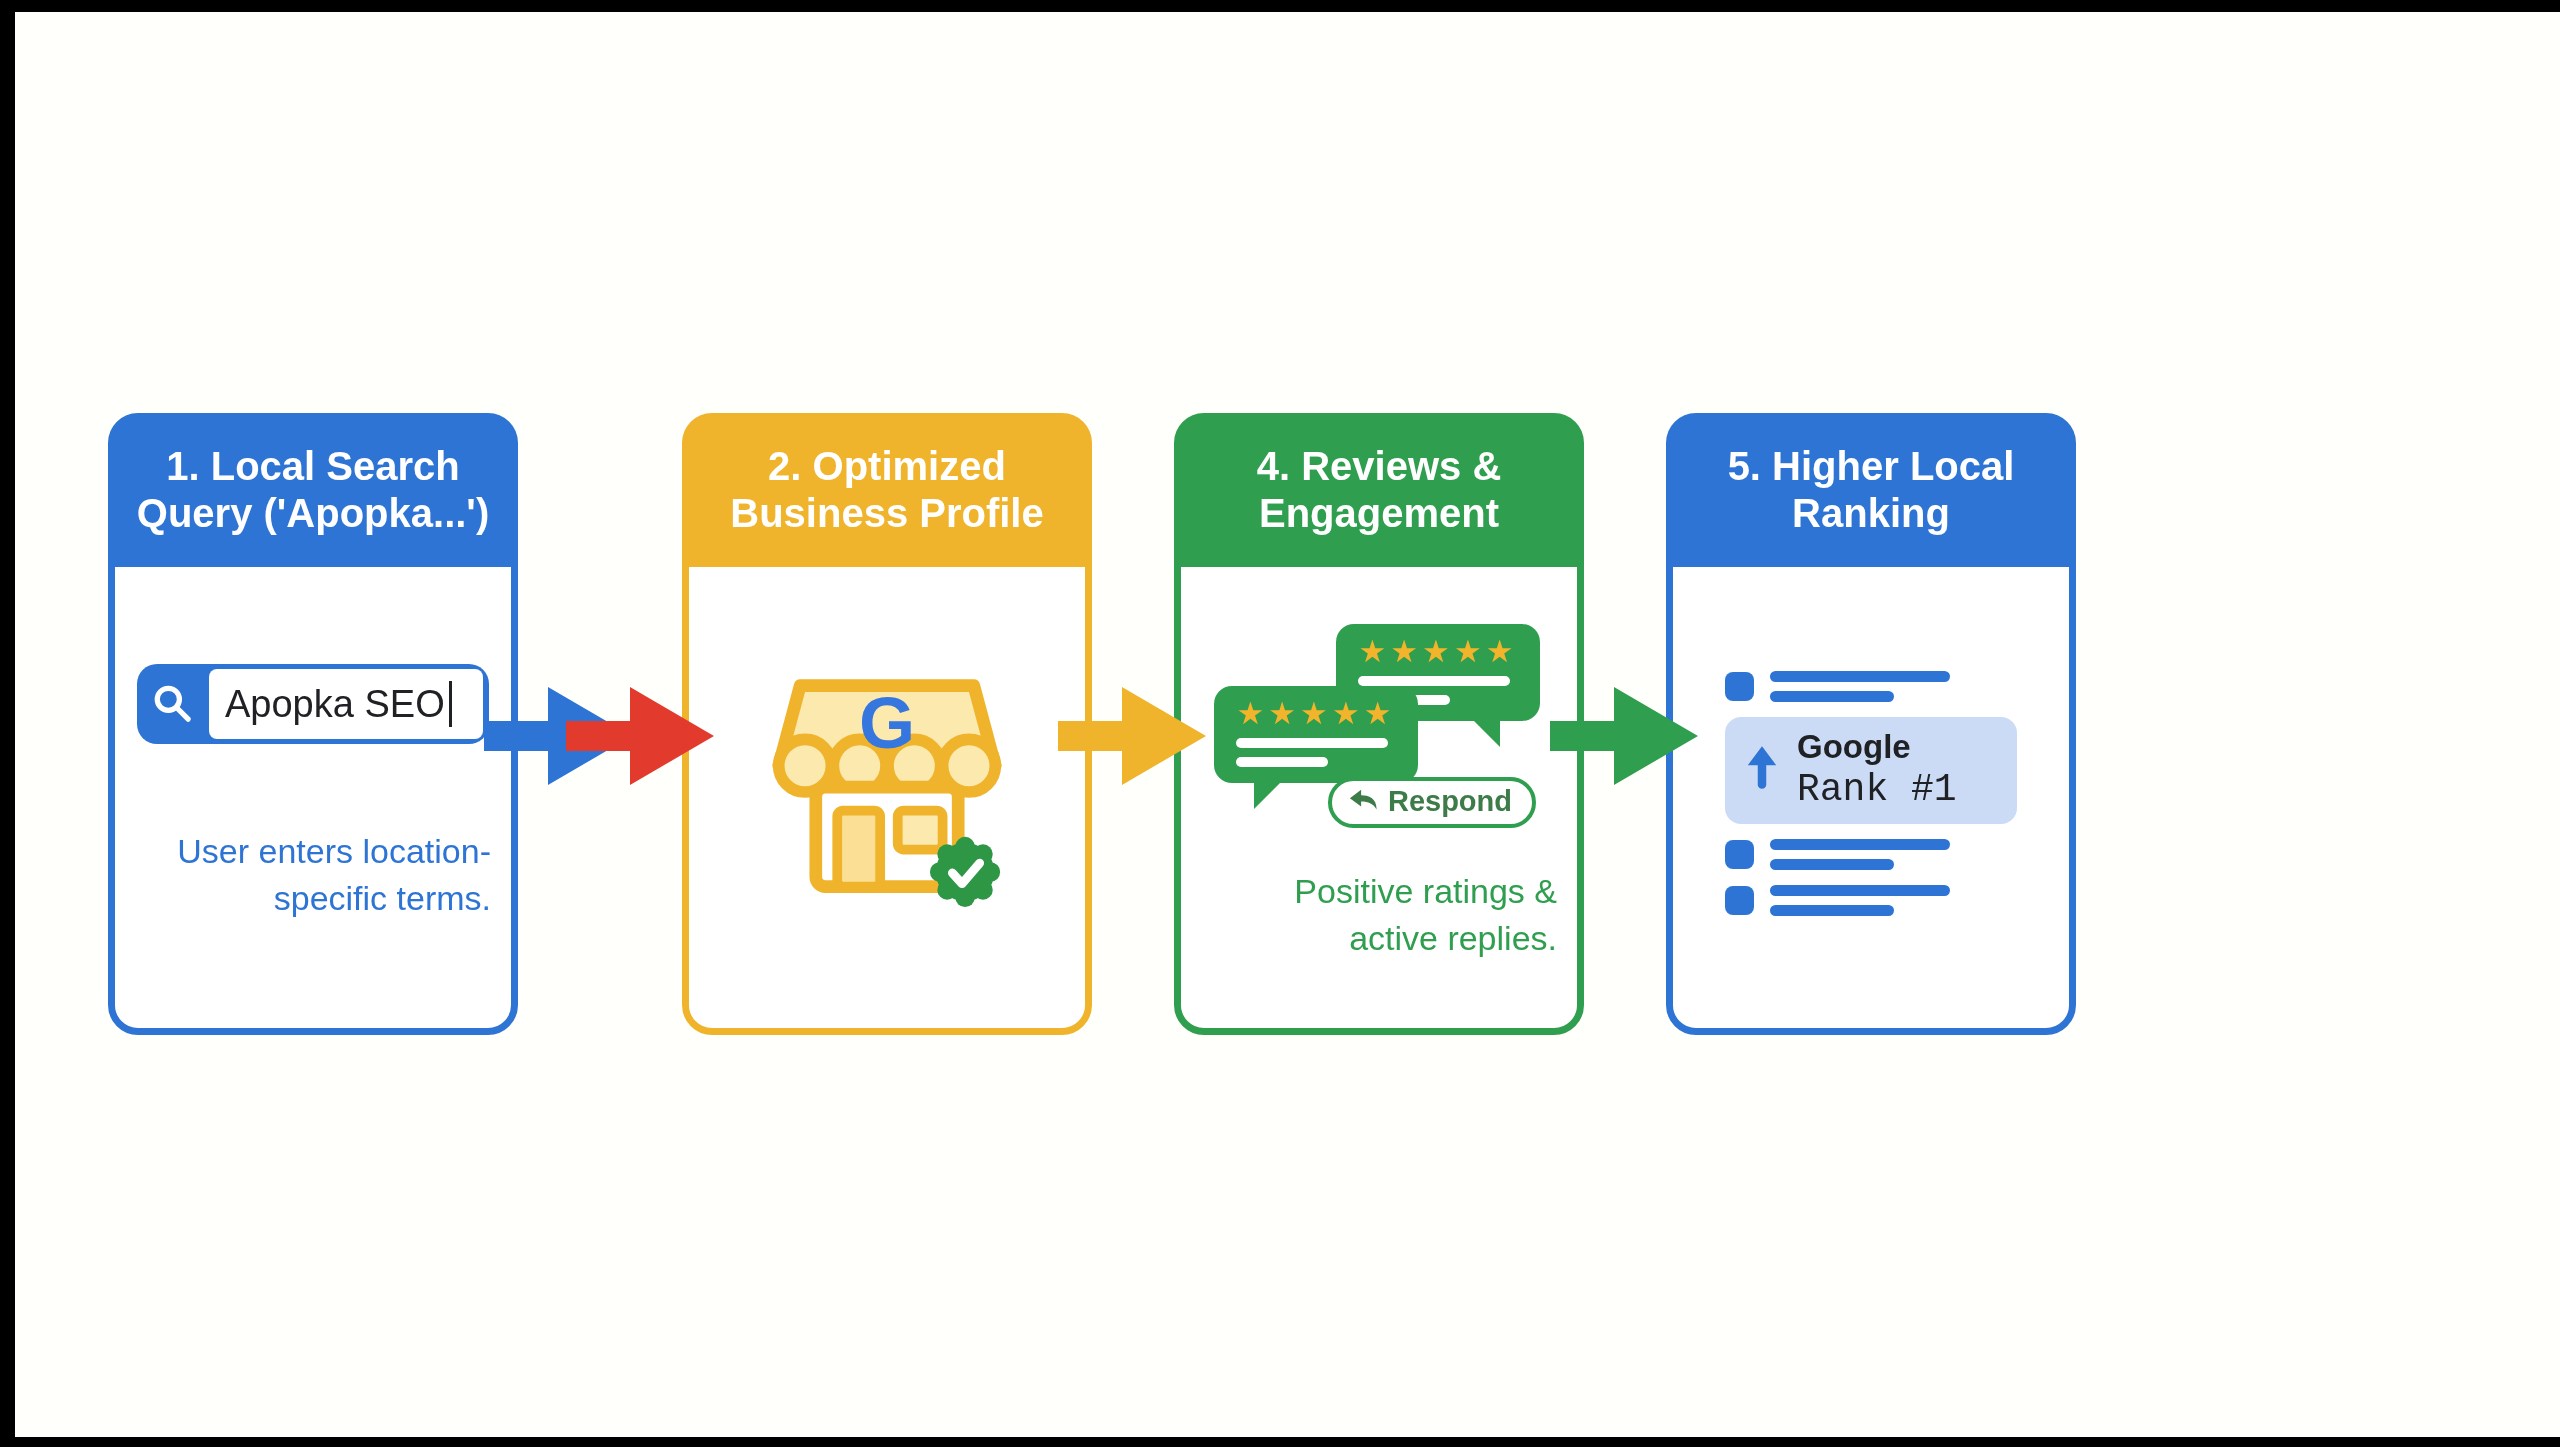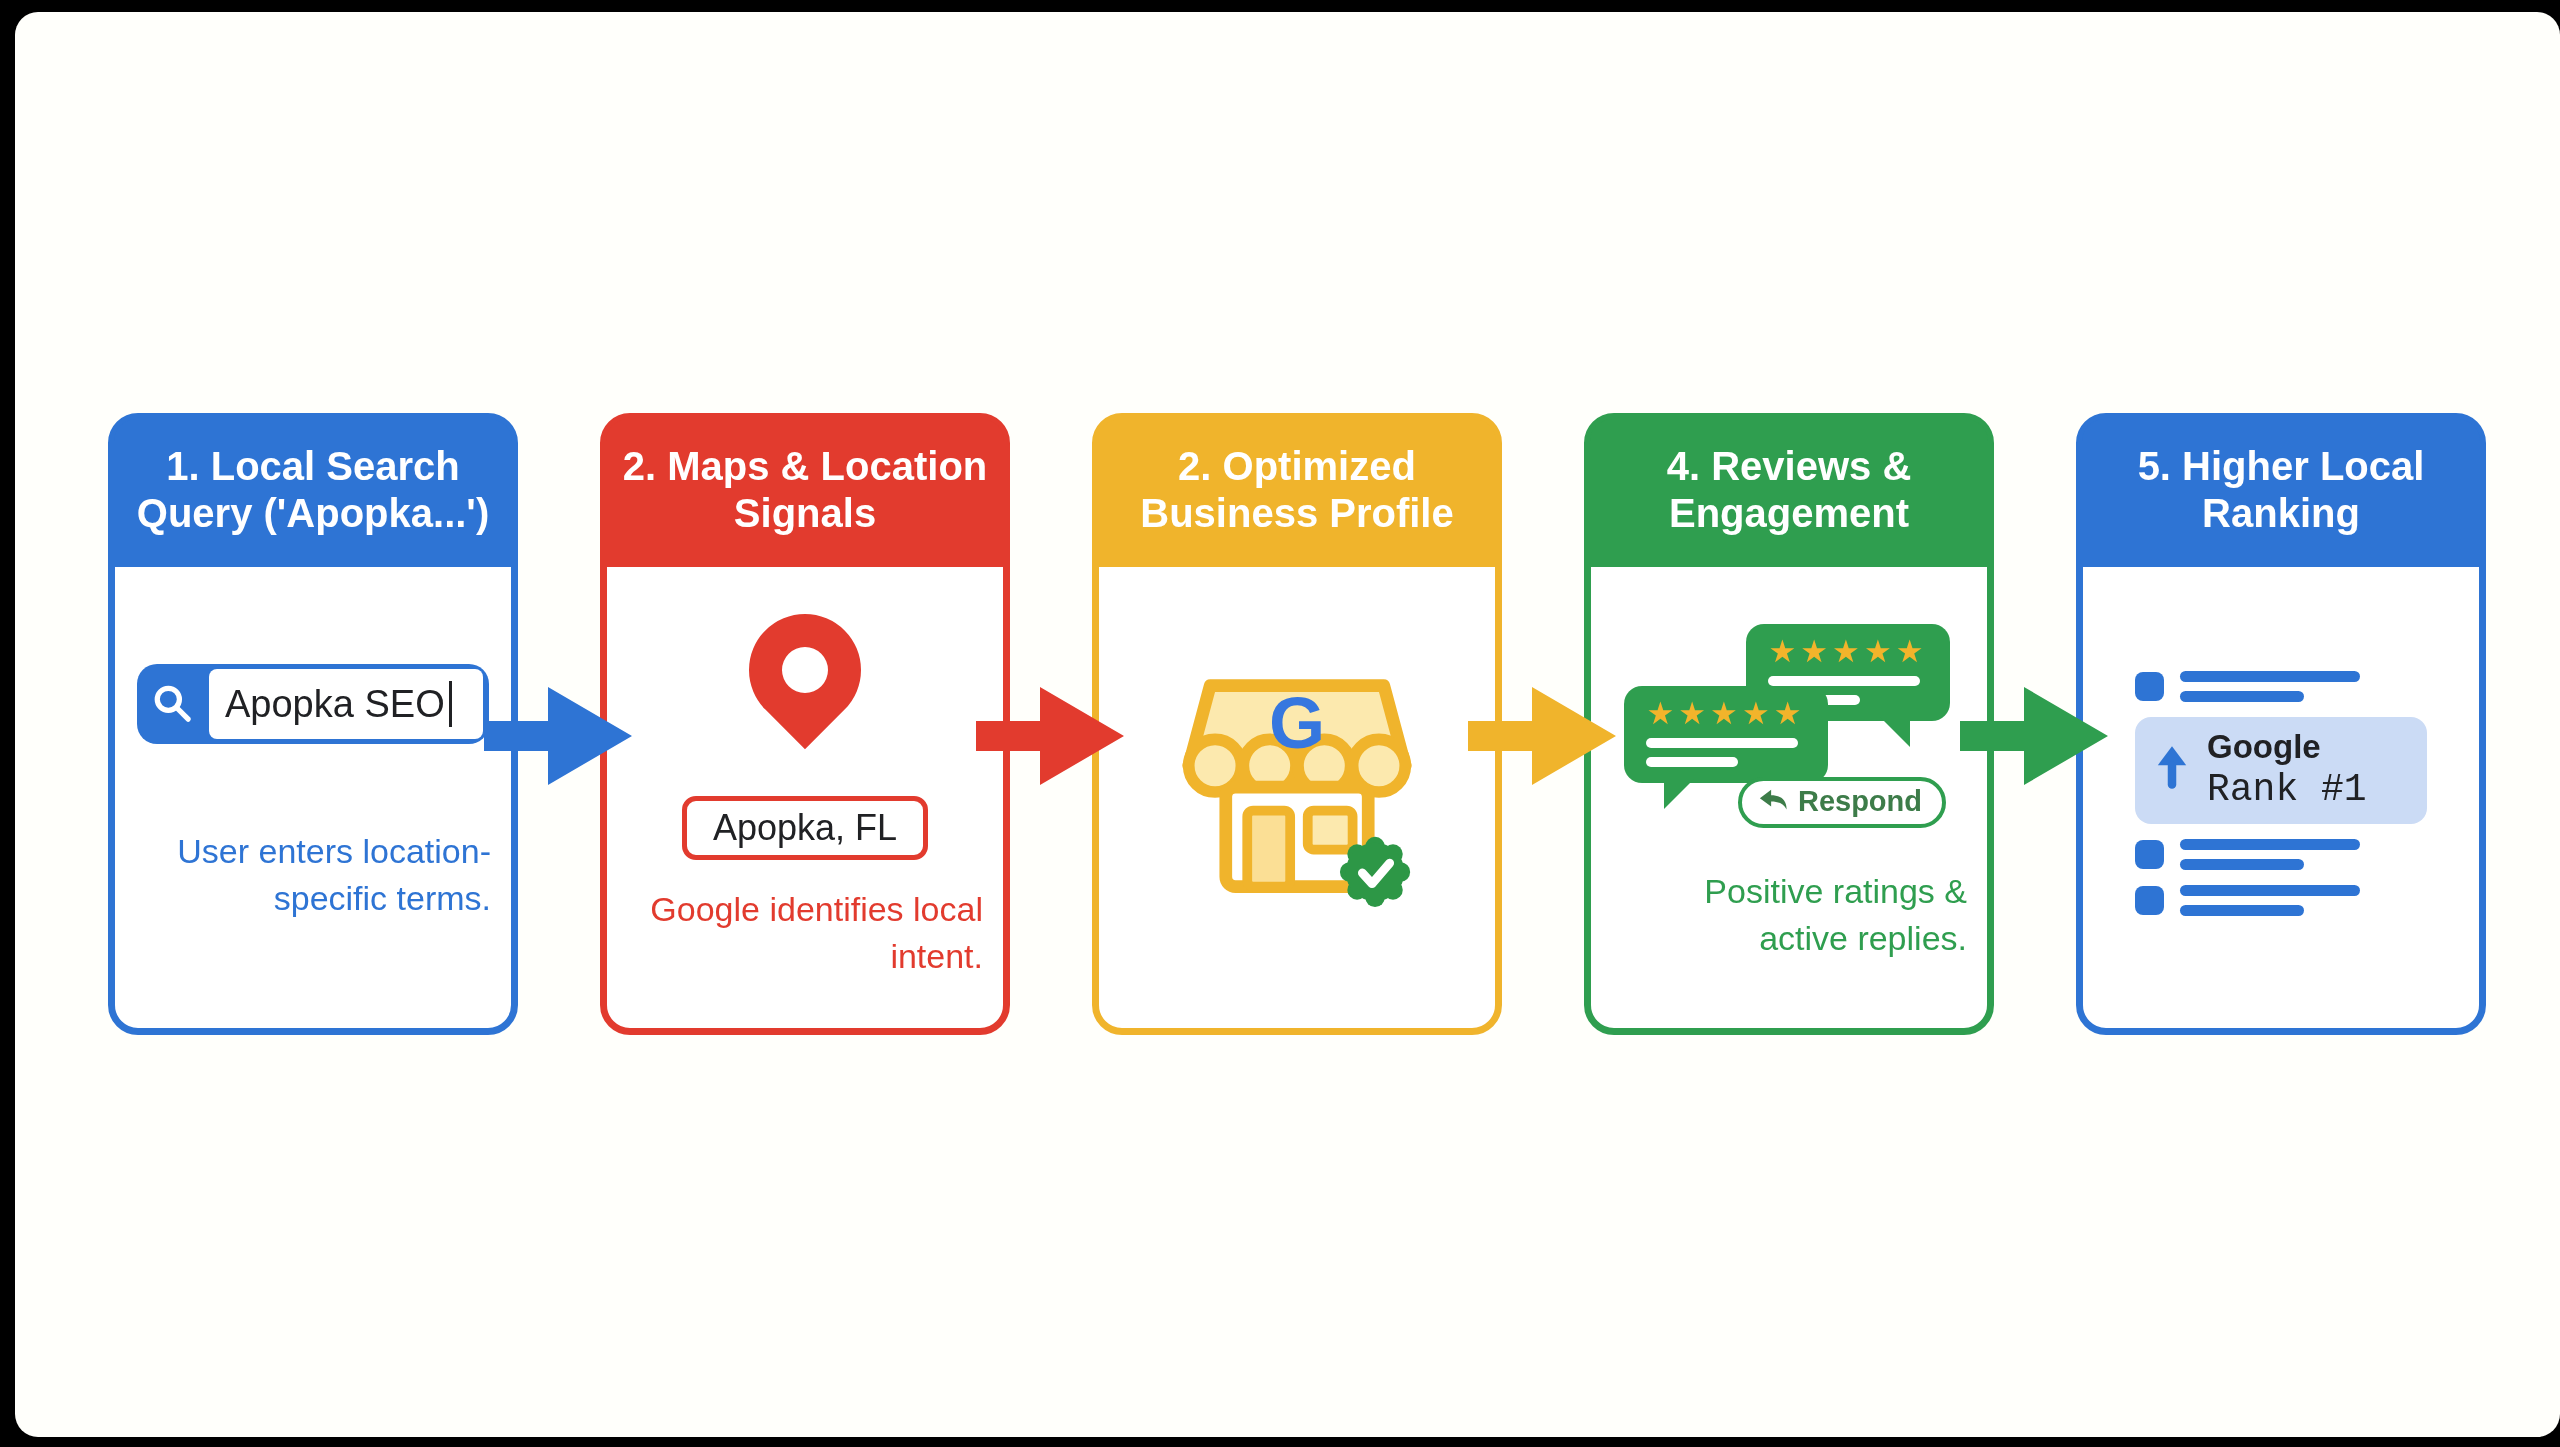--- a/index.html
+++ b/index.html
@@ -3,21 +3,20 @@
 <meta charset="utf-8">
 <style>
   html,body{margin:0;padding:0;}
   body{
     width:2560px;height:1447px;background:#000;position:relative;overflow:hidden;
     font-family:"Liberation Sans", sans-serif;
   }
   .stage{
     position:absolute;top:12px;left:15px;right:0;bottom:10px;
     background:#fffffb;
-    border-radius:23px;
   }
   .row{
     position:absolute;left:93px;top:401px;display:flex;align-items:stretch;
   }
   .card{
     width:410px;height:622px;box-sizing:border-box;background:#fff;
     border:7px solid var(--c);border-radius:30px;
     display:flex;flex-direction:column;position:relative;z-index:1;
   }
   .card-header{
@@ -135,34 +134,20 @@
         <div class="caption">User enters location-specific terms.</div>
       </div>
     </div>
 
     <div class="gap">
       <svg width="150" height="110" viewBox="0 0 150 110">
         <polygon points="0,40 64,40 64,6 148,55 64,104 64,70 0,70" fill="#2E74D4"></polygon>
       </svg>
     </div>
 
-    <div class="card" style="--c: #E23B2E;">
-      <div class="card-header">
-        <div class="card-title">2. Maps &amp; Location Signals</div>
-      </div>
-      <div class="card-body">
-        <div class="pin-wrap">
-          <div class="pin">
-              <div class="pin-hole"></div>
-            </div>
-        </div>
-        <div class="loc-label">Apopka, FL</div>
-        <div class="caption">Google identifies local intent.</div>
-      </div>
-    </div>
 
     <div class="gap">
       <svg width="150" height="110" viewBox="0 0 150 110">
         <polygon points="0,40 64,40 64,6 148,55 64,104 64,70 0,70" fill="#E23B2E"></polygon>
       </svg>
     </div>
 
     <div class="card" style="--c: #F0B42C;">
       <div class="card-header">
         <div class="card-title">2. Optimized Business Profile</div>

